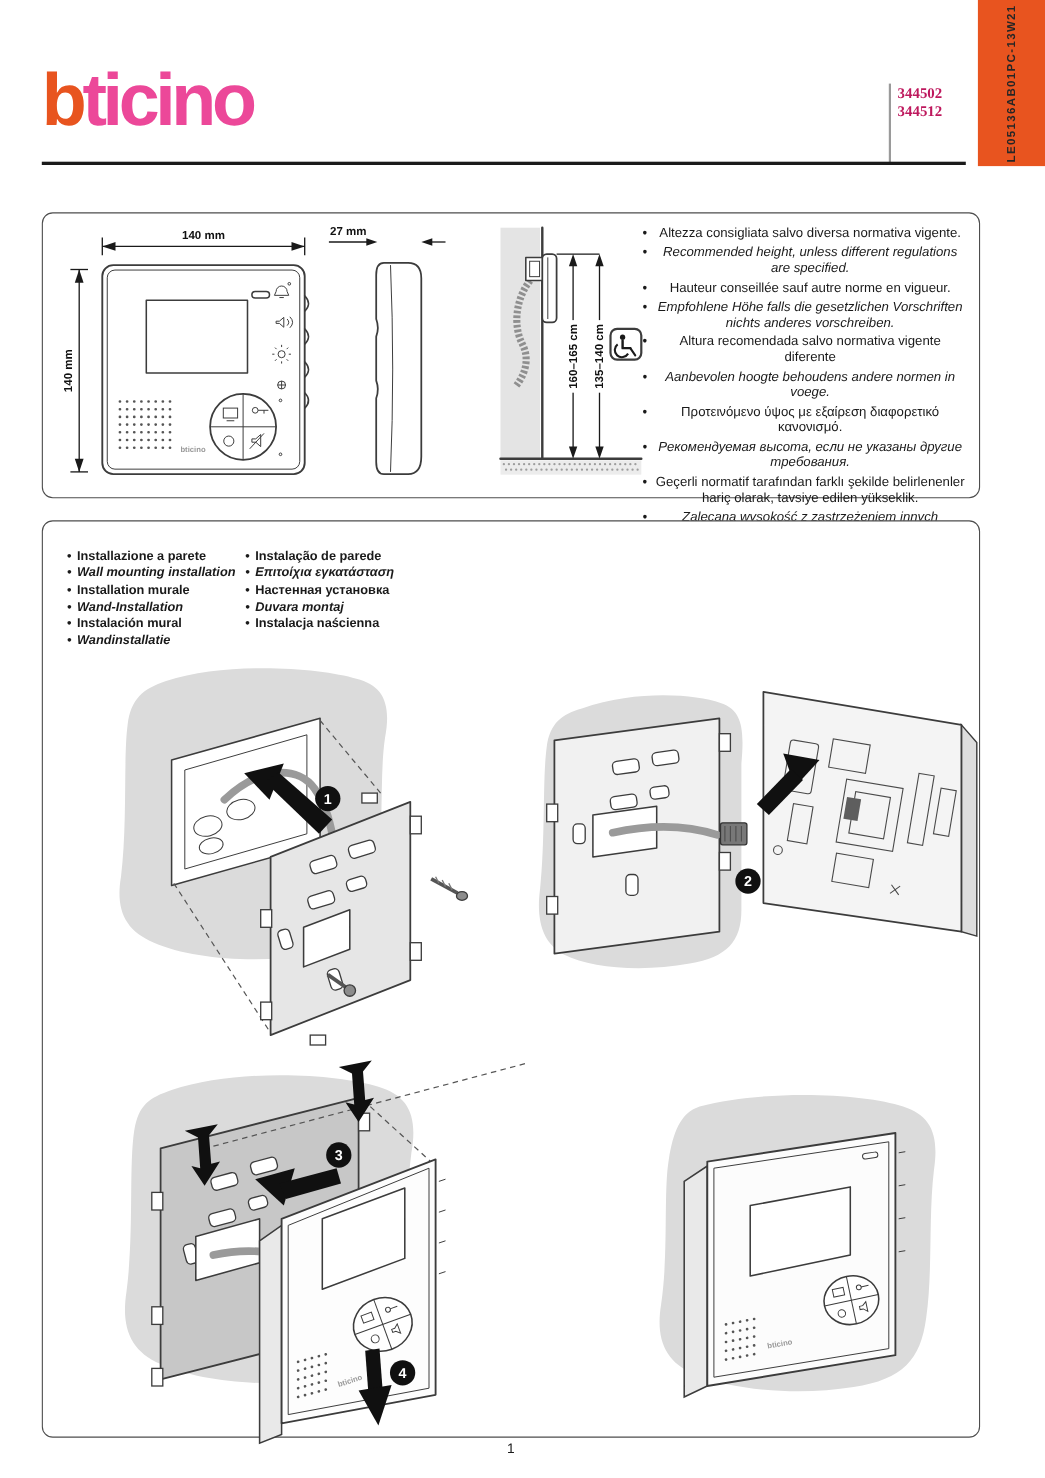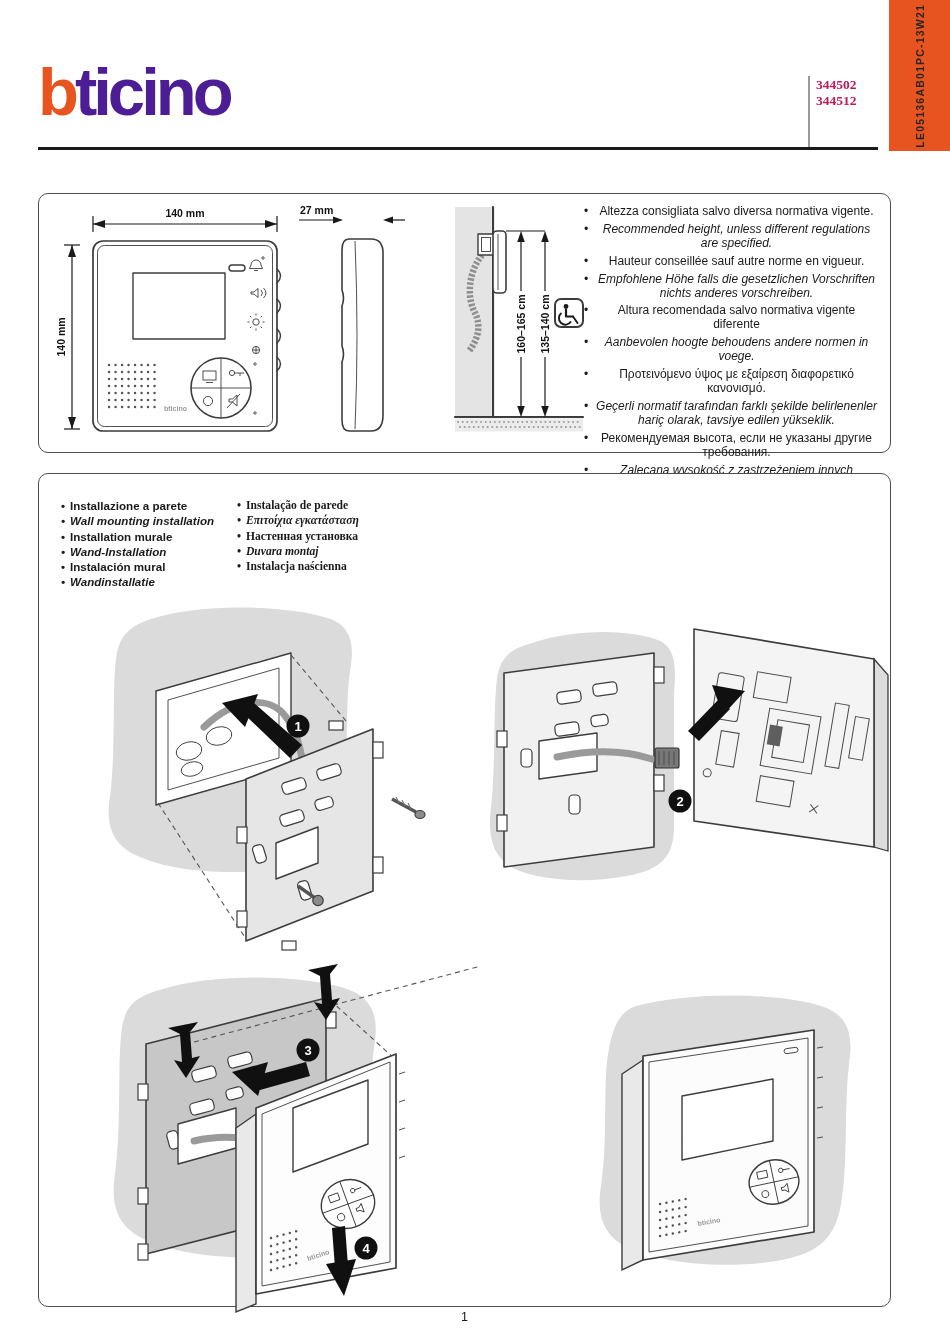--- a/index.html
+++ b/index.html
@@ -7,21 +7,21 @@
         font-family:"Liberation Sans",sans-serif;color:#1a1a1a;}
 
   
   .doc-tab{position:absolute;right:0;top:0;width:61px;height:151px;background:#E8541F;
            display:flex;align-items:center;justify-content:center;}
   .doc-code{writing-mode:vertical-rl;transform:rotate(180deg);
             font-size:10.5px;font-weight:bold;letter-spacing:1.2px;color:#262626;}
   .logo{position:absolute;left:38px;top:58px;font-weight:bold;font-size:67px;
         letter-spacing:-4px;line-height:1;}
   .logo .b{color:#E8541F;}
-  .logo .rest{color:#4c1d95;}
+  .logo .rest{color:#ec4899;}
   .codes{position:absolute;left:816px;top:77px;font-size:13.5px;font-weight:bold;
          line-height:16px;color:#be185d;font-family:Liberation Serif, serif;}
   .codes-sep{position:absolute;left:808px;top:76px;width:2px;height:73px;background:#9a9a9a;}
   .header-rule{position:absolute;left:38px;top:147px;width:840px;height:2.5px;background:#1a1a1a;}
 
   
   .box{position:absolute;left:38px;width:851px;border:1.6px solid #4d4d4d;border-radius:10px;background:#fff;}
   .box1{top:193px;height:258px;}
   .box2{top:473px;height:832px;}
 
@@ -32,21 +32,21 @@
   .notes li::before{content:"•";position:absolute;left:0;top:0;}
   .notes li:nth-child(even){font-style:italic;}
 
   
   .titles{position:absolute;top:12px;margin:12px;padding:0;list-style:none;
           font-size:11.6px;font-weight:bold;line-height:15.3px;}
   .titles li{position:relative;padding-left:9px;}
   .titles li::before{content:"•";position:absolute;left:0;top:0;}
   .titles li:nth-child(even){font-style:italic;}
   .col1{left:10px;}
-  .col2{left:186px;font-family:Liberation Serif, serif;}
+  .col2{left:172px;}
 
   .page-num{position:absolute;left:0;top:1310px;width:929px;text-align:center;font-size:12.5px;}
 
   
   svg{position:absolute;overflow:visible;}
   .ln{stroke:#3c3c3c;stroke-width:1.4;fill:none;stroke-linejoin:round;stroke-linecap:round;}
   .lnt{stroke:#3c3c3c;stroke-width:0.9;fill:none;}
   .fw{fill:#fff;}
   .blob{fill:#DBDBDB;stroke:none;}
   .dim{stroke:#1a1a1a;stroke-width:1.2;fill:none;}
@@ -210,22 +210,22 @@
     </svg>
 
     <ul class="notes">
       <li>Altezza consigliata salvo diversa normativa vigente.</li>
       <li>Recommended height, unless different regulations are specified.</li>
       <li>Hauteur conseillée sauf autre norme en vigueur.</li>
       <li>Empfohlene Höhe falls die gesetzlichen Vorschriften nichts anderes vorschreiben.</li>
       <li>Altura recomendada salvo normativa vigente diferente</li>
       <li>Aanbevolen hoogte behoudens andere normen in voege.</li>
       <li>Προτεινόμενο ύψος με εξαίρεση διαφορετικό κανονισμό.</li>
+      <li>Рекомендуемая высота, если не указаны другие требования.</li>
       <li>Geçerli normatif tarafından farklı şekilde belirlenenler hariç olarak, tavsiye edilen yükseklik.</li>
-      <li>Рекомендуемая высота, если не указаны другие требования.</li>
       <li>Zalecana wysokość z zastrzeżeniem innych obowiązujących przepisów.</li>
     </ul>
   </section>
 
   <section class="box box2">
 
     <ul class="titles col1">
       <li>Installazione a parete</li>
       <li>Wall mounting installation</li>
       <li>Installation murale</li>

